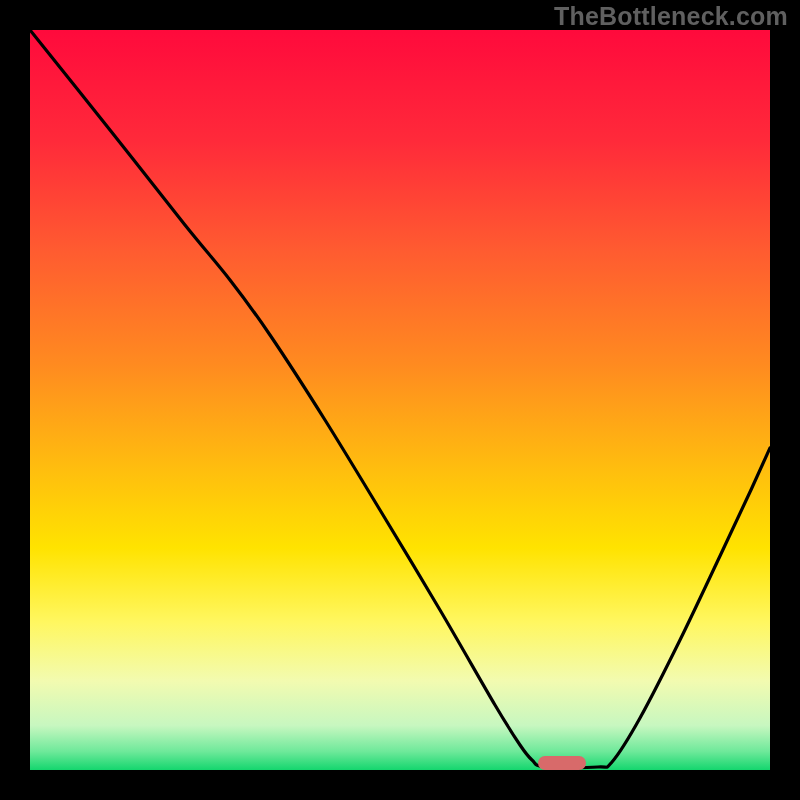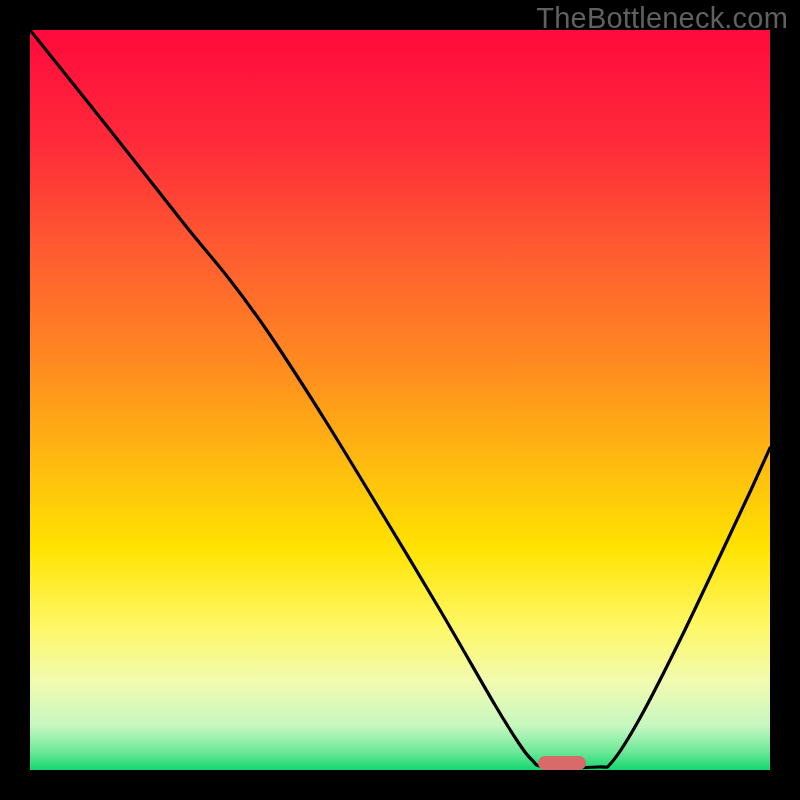--- a/index.html
+++ b/index.html
@@ -19,22 +19,22 @@
   svg {
     position: absolute;
     top: 0;
     left: 0;
   }
   .watermark {
     position: absolute;
     top: 2px;
     right: 12px;
     color: #606060;
-    font-size: 29px;
-    font-weight: 400;
+    font-size: 25px;
+    font-weight: 700;
     letter-spacing: 0.2px;
     user-select: none;
     text-align: center;
   }
 </style>
 </head>
 <body>
 
 <div class="stage">
   <svg id="chart-svg" width="800" height="800" viewBox="0 0 800 800">

